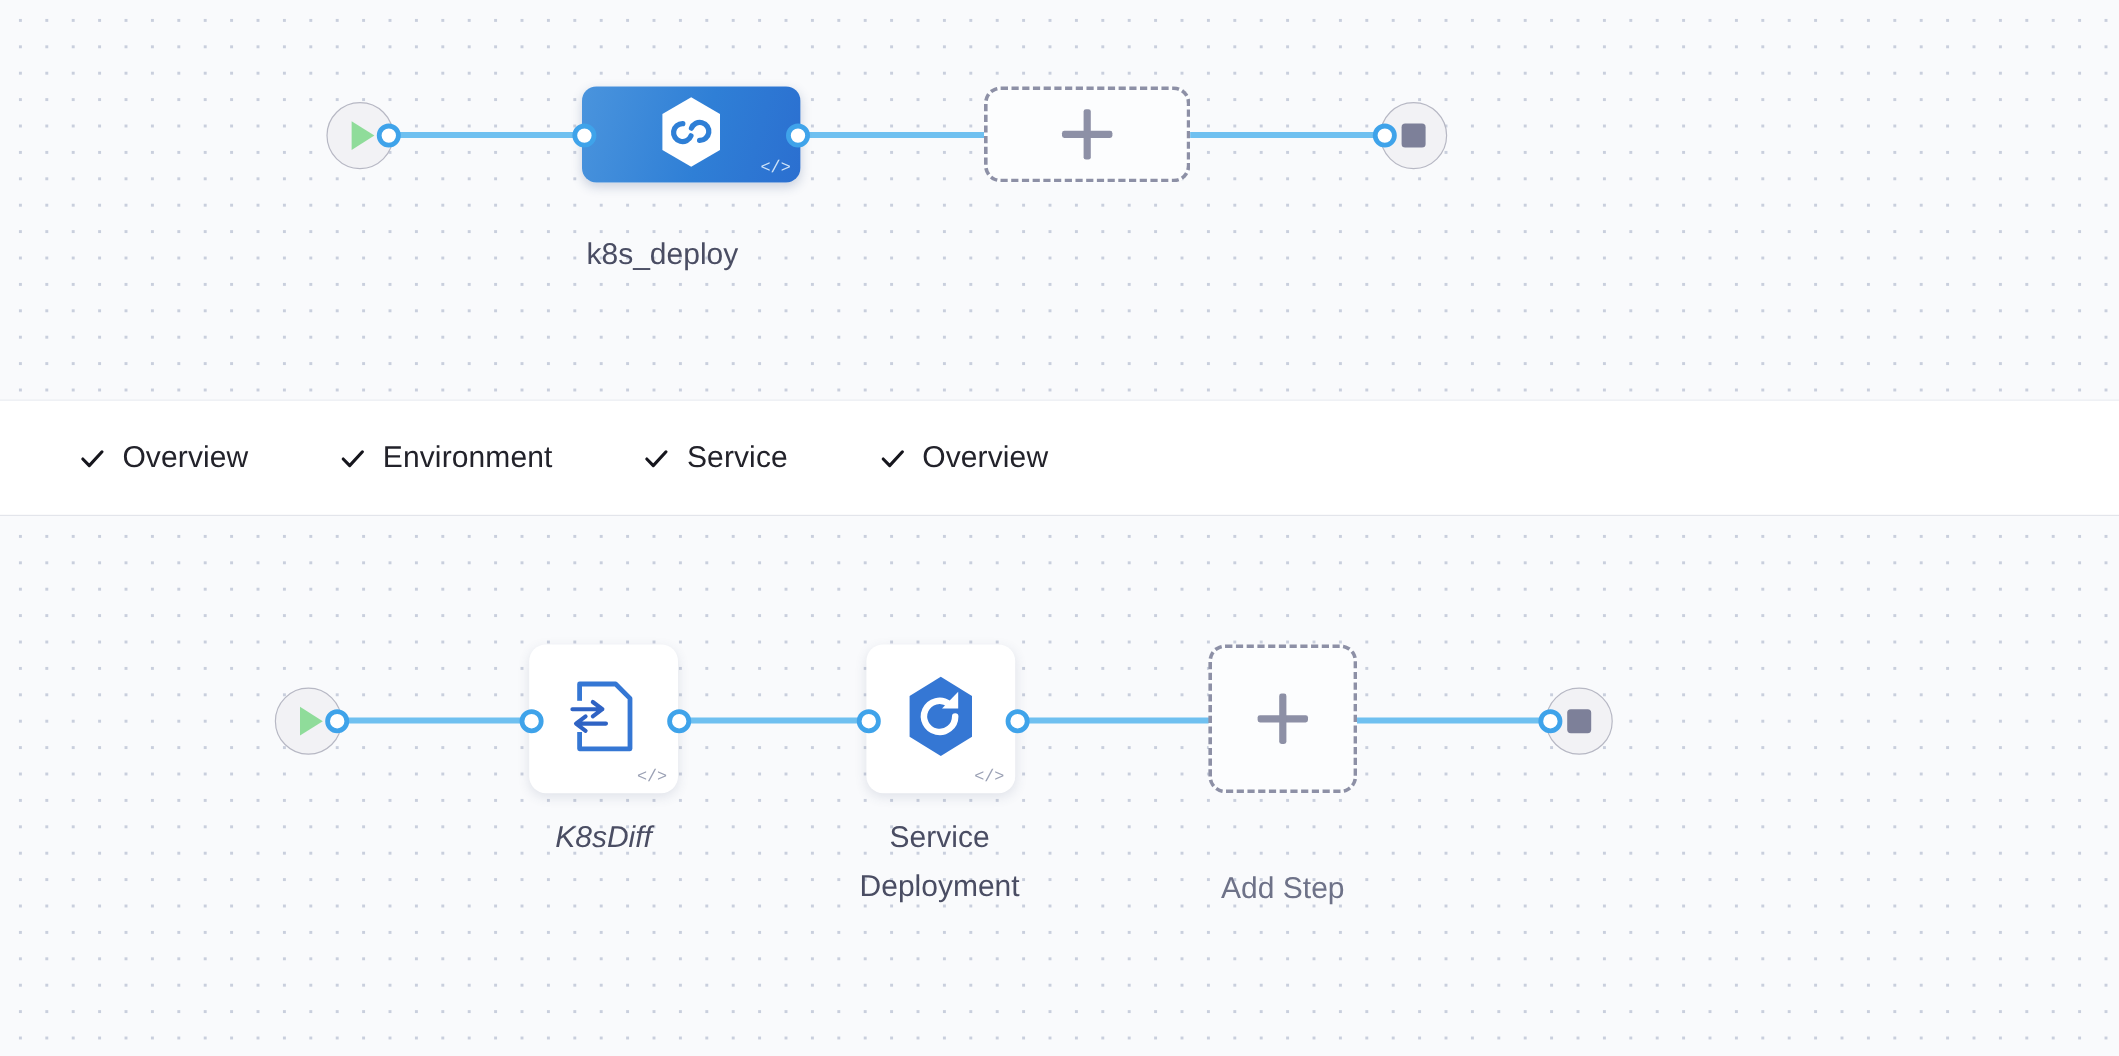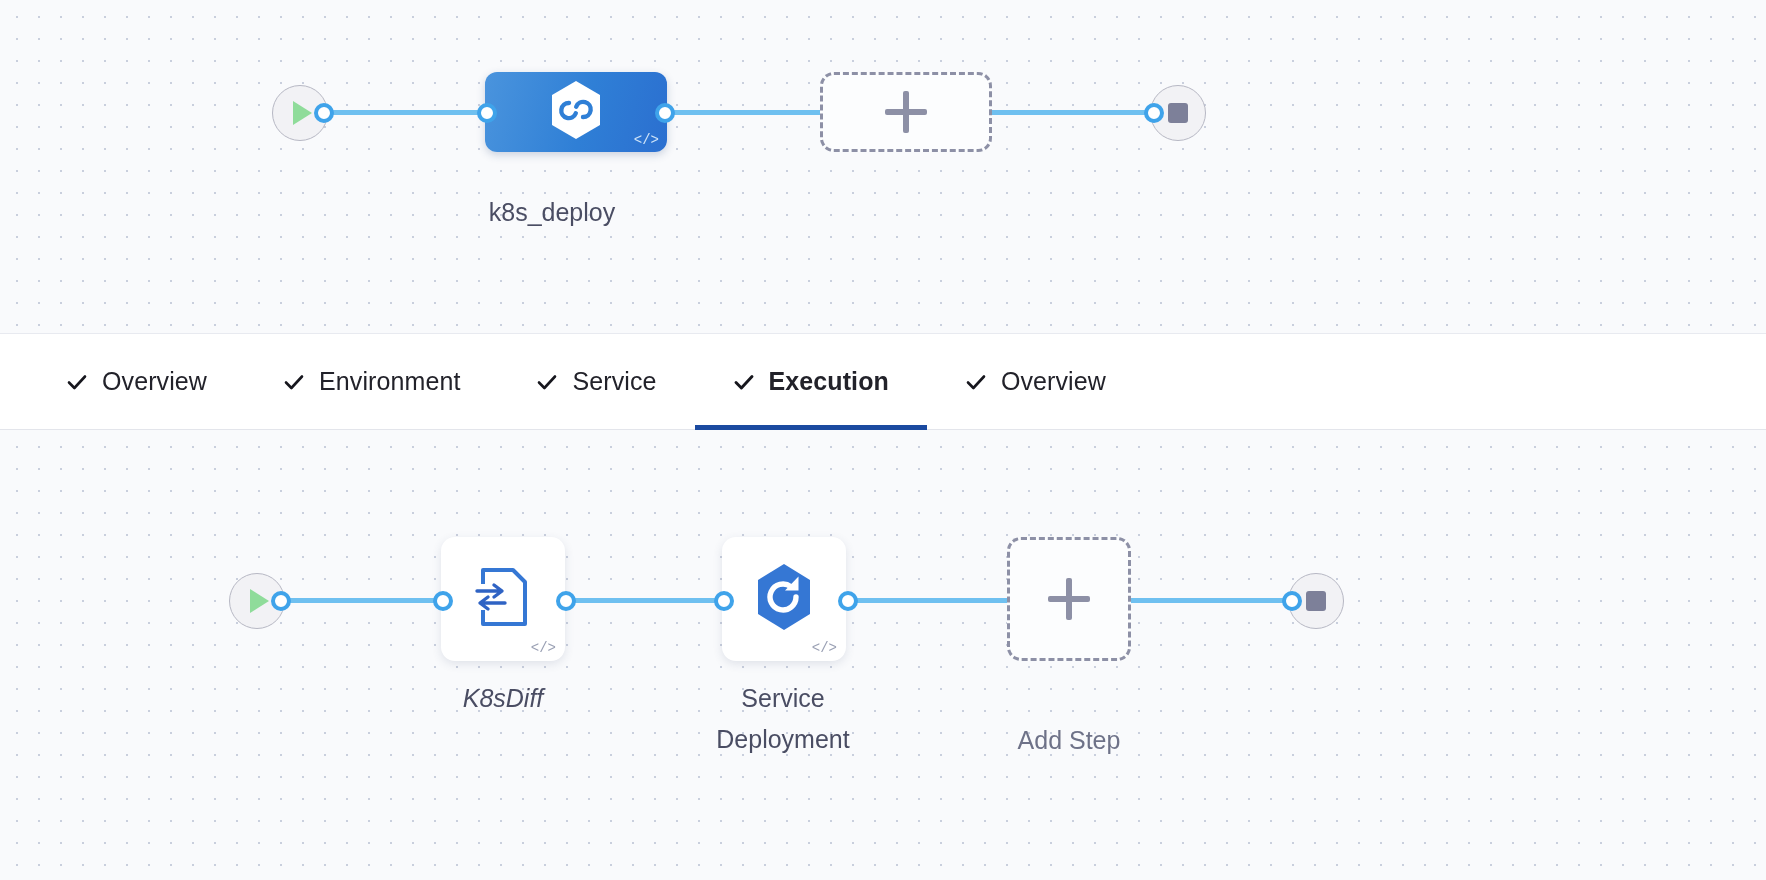--- a/index.html
+++ b/index.html
@@ -282,28 +282,20 @@
 
     <div class="tab">
       <span class="tick">
         <svg width="22" height="22" viewBox="0 0 22 22">
             <path d="M3 11.5 L8.4 17 L19 5.5" fill="none" stroke="#16161d" stroke-width="2.6" stroke-linecap="round" stroke-linejoin="round"></path>
           </svg>
       </span>
       <span class="tab-label">Service</span>
     </div>
 
-    <div class="tab active">
-      <span class="tick">
-        <svg width="22" height="22" viewBox="0 0 22 22">
-            <path d="M3 11.5 L8.4 17 L19 5.5" fill="none" stroke="#16161d" stroke-width="2.9" stroke-linecap="round" stroke-linejoin="round"></path>
-          </svg>
-      </span>
-      <span class="tab-label">Execution</span>
-    </div>
 
     <div class="tab">
       <span class="tick">
         <svg width="22" height="22" viewBox="0 0 22 22">
             <path d="M3 11.5 L8.4 17 L19 5.5" fill="none" stroke="#16161d" stroke-width="2.6" stroke-linecap="round" stroke-linejoin="round"></path>
           </svg>
       </span>
       <span class="tab-label">Overview</span>
     </div>
 

